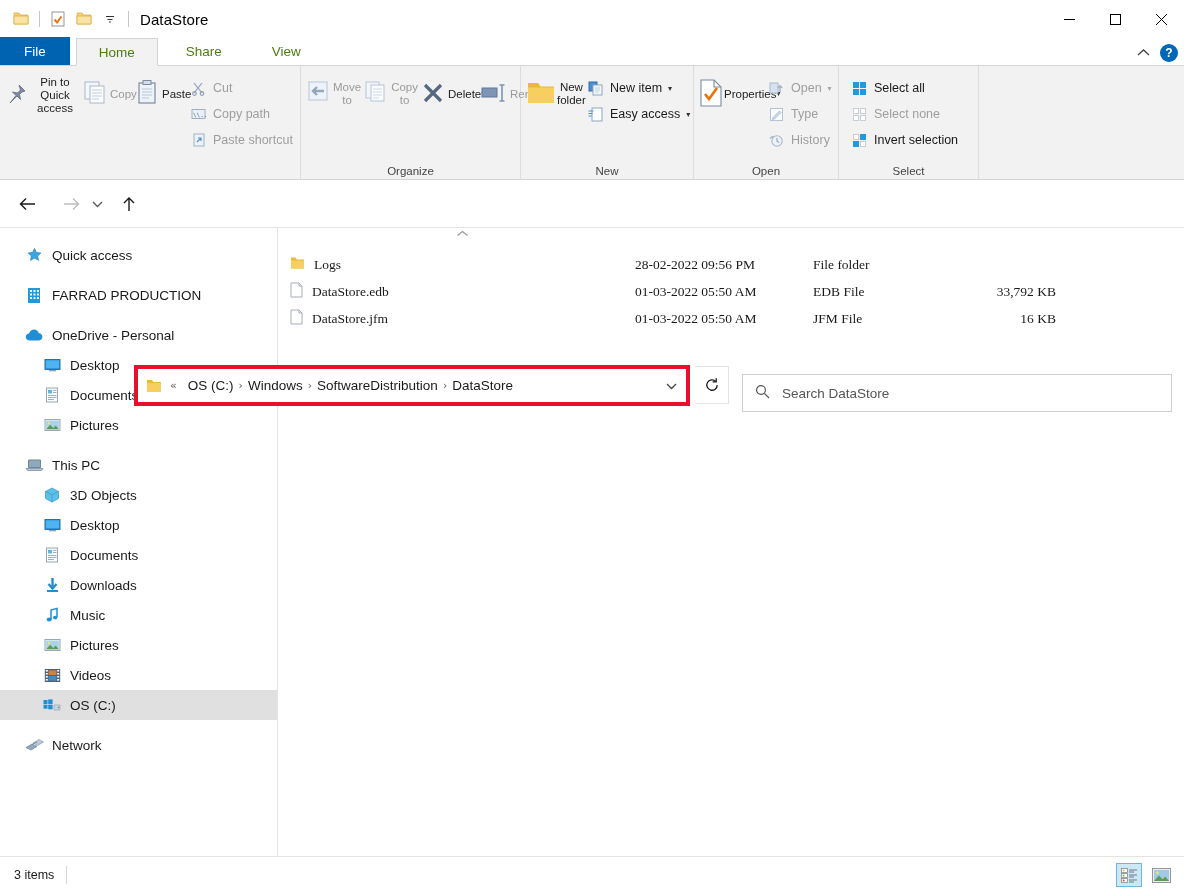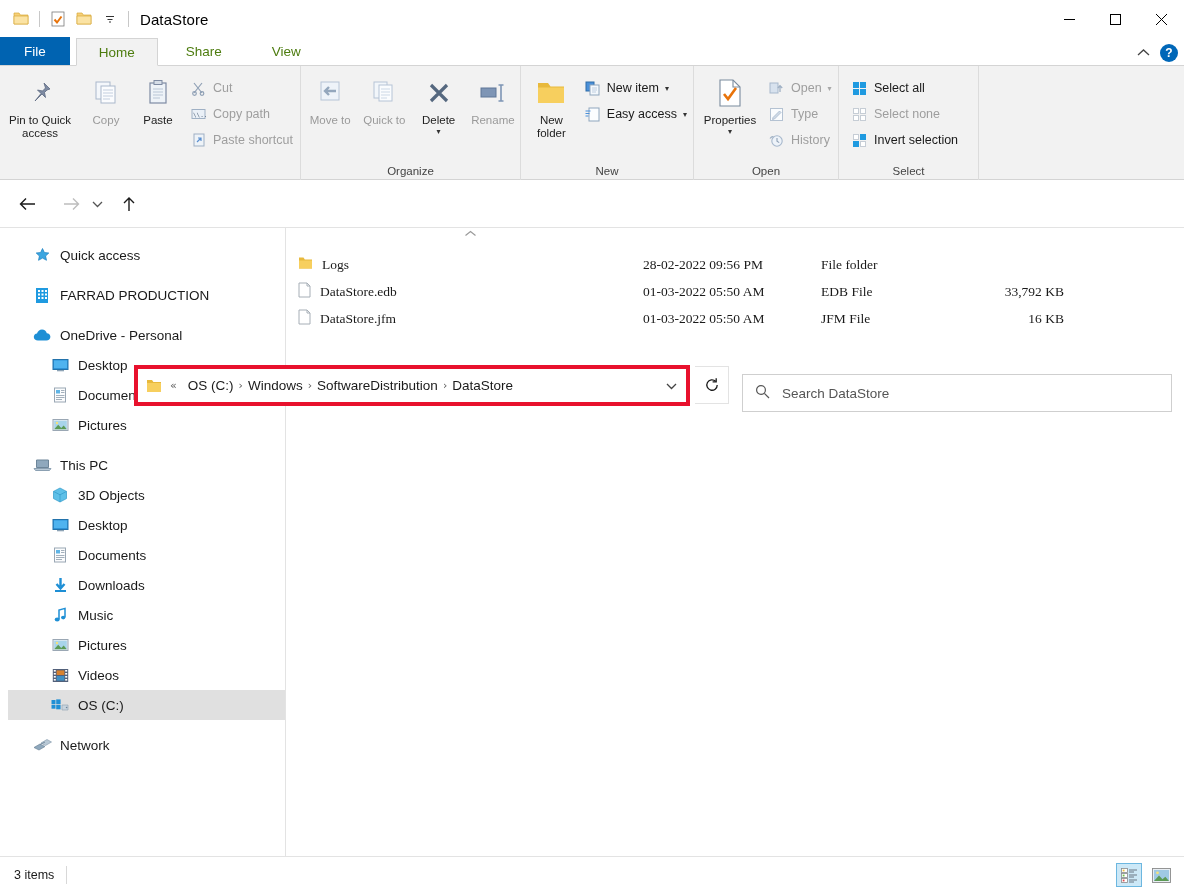--- a/index.html
+++ b/index.html
@@ -70,21 +70,21 @@
   .rgroup {
     position: relative; height: 114px; display: flex; flex-direction: column;
     border-right: 1px solid #dcdcdc;
   }
   .rgroup:last-child { border-right: none; }
   .rgroup-body { flex: 1; display: flex; align-items: flex-start; padding-top: 4px; }
   .rgroup-label {
     height: 18px; font-size: 11.5px; color: #444; text-align: center; line-height: 18px;
   }
   .big-btn {
-    width: 60px; display: flex; flex-direction: column; align-items: center;
+    width: 60px; display: flex; flex-direction: row; align-items: center;
     padding-top: 4px; cursor: default;
   }
   .big-btn .bicon { height: 38px; display: flex; align-items: center; justify-content: center; }
   .big-btn .blabel {
     font-size: 11.5px; color: #222; text-align: center; line-height: 13px; margin-top: 2px;
   }
   .big-btn.dim .blabel { color: #9a9a9a; }
   .small-col { display: flex; flex-direction: column; padding-top: 6px; gap: 2px; }
   .small-btn {
     display: flex; align-items: center; gap: 6px; height: 24px; padding: 0 6px;
@@ -134,21 +134,21 @@
     position: absolute; left: 742px; top: 194px; width: 430px; height: 38px;
     border: 1px solid #cfcfcf; background: #fff; display: flex; align-items: center;
     padding-left: 12px; gap: 12px;
   }
   .search-ph { font-size: 13.5px; color: #555; }
 
   
   .main { display: flex; height: 628px; }
   .sidebar {
     width: 278px; background: #fff; border-right: 1px solid #e3e3e3;
-    padding-top: 12px; overflow: hidden; margin-left: 8px;
+    padding-top: 12px; overflow: hidden;
   }
   .nav-item {
     height: 30px; display: flex; align-items: center; gap: 8px;
     font-size: 13.5px; color: #1a1a1a; white-space: nowrap;
   }
   .nav-item.sel { background: #e0e0e0; }
   .nav-item .nicon { width: 20px; display: flex; align-items: center; justify-content: center; flex: 0 0 20px; }
   .indent0 { padding-left: 24px; }
   .indent1 { padding-left: 42px; }
   .nav-gap { height: 10px; }
@@ -332,21 +332,21 @@
           <div class="blabel">Move to</div>
         </div>
         <div class="big-btn dim">
           <div class="bicon">
             <svg width="30" height="30" viewBox="0 0 30 30">
                 <rect x="5" y="4" width="13" height="16" fill="#f2f6fa" stroke="#b6c4d6"></rect>
                 <rect x="10" y="7" width="13" height="16" fill="#fafcfe" stroke="#b6c4d6"></rect>
                 <path d="M12 11h9M12 14h9M12 17h9M12 20h6" stroke="#ccd8e6" stroke-width="1"></path>
               </svg>
           </div>
-          <div class="blabel">Quick to</div>
+          <div class="blabel">Copy to</div>
         </div>
         <div class="big-btn">
           <div class="bicon">
             <svg width="30" height="30" viewBox="0 0 30 30">
                 <path d="M7 7l16 16M23 7L7 23" stroke="#55687f" stroke-width="3.2" fill="none"></path>
               </svg>
           </div>
           <div class="blabel">Delete</div>
           <div class="caret">▾</div>
         </div>

